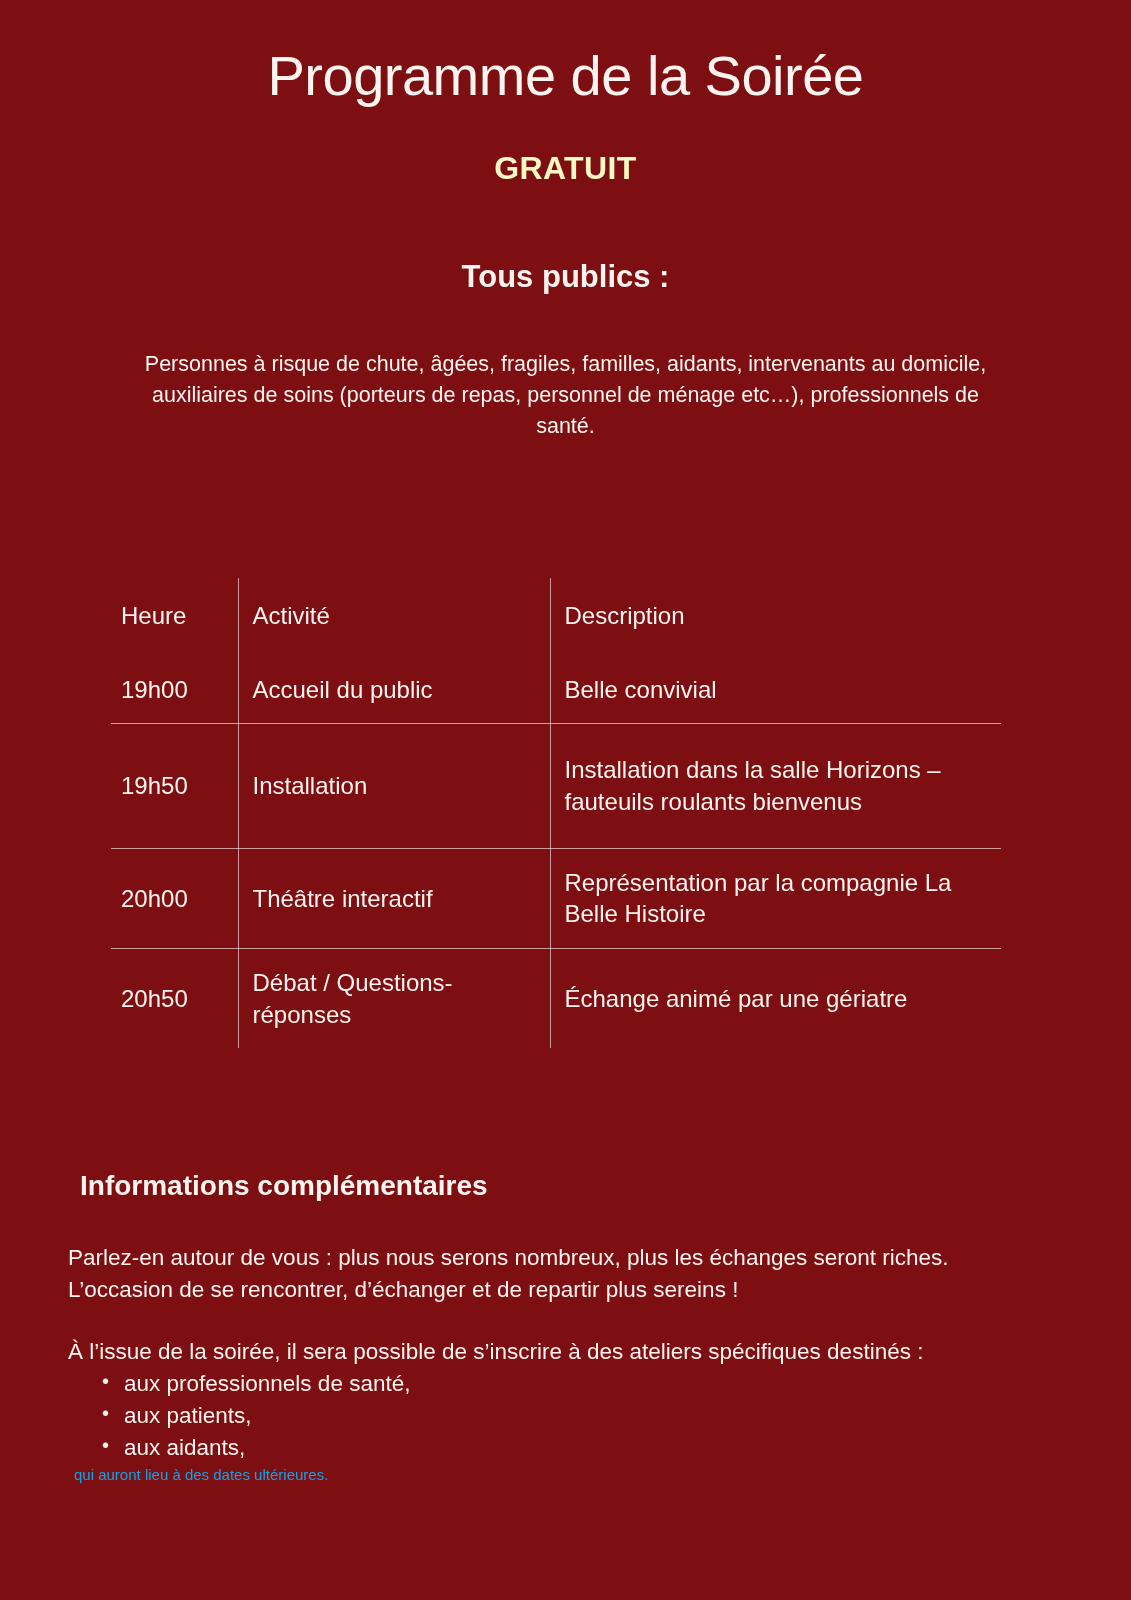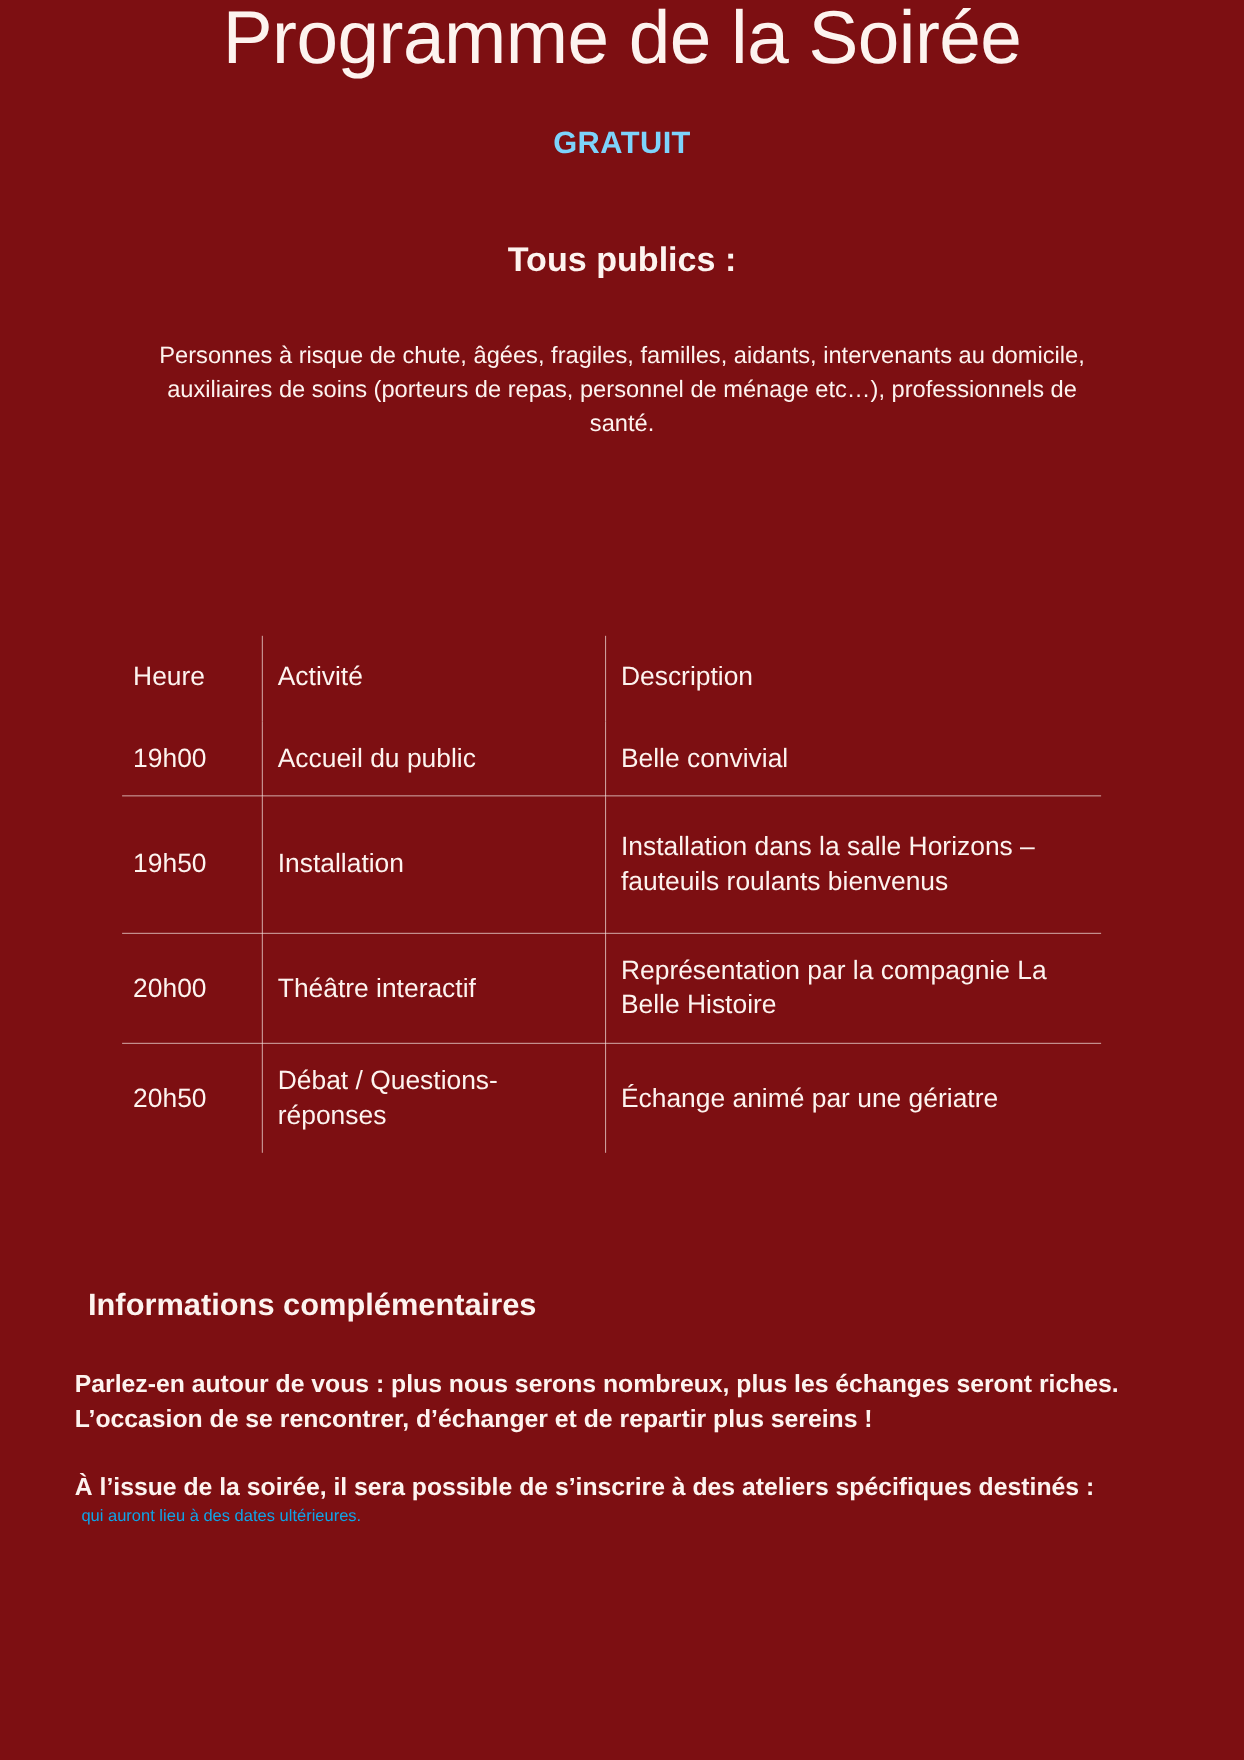--- a/index.html
+++ b/index.html
@@ -19,44 +19,45 @@
   .page {
     width: 1131px;
     height: 1600px;
     position: relative;
     box-sizing: border-box;
   }
 
   
   .title {
     text-align: center;
-    font-size: 68px;
+    font-size: 56px;
     font-weight: 300;
     letter-spacing: -0.5px;
     line-height: 1.0;
     margin: 0;
+    padding-top: 48px;
     color: #fdf3ef;
   }
   .subtitle {
     text-align: center;
     font-size: 44px;
     font-weight: 400;
     line-height: 1.0;
     margin: 0;
     padding-top: 42px;
     color: #fdf3ef;
   }
   .gratuit {
     text-align: center;
-    font-size: 28px;
+    font-size: 32px;
     font-weight: bold;
     margin: 0;
     padding-top: 46px;
     letter-spacing: 0.4px;
-    color: #7dd3fc;
+    color: #fef9c3;
   }
   .tous-publics {
     text-align: center;
     font-size: 31px;
     font-weight: bold;
     margin: 16px;
     padding-top: 56px;
     color: #fdf3ef;
   }
   .audience {
@@ -128,21 +129,21 @@
   }
   .info-heading {
     font-size: 28px;
     font-weight: bold;
     margin: 12px;
     padding-bottom: 28px;
     color: #fdf3ef;
   }
   .info-para {
     font-size: 22.5px;
-    font-weight: 700;
+    font-weight: 400;
     line-height: 1.42;
     margin: 0;
     padding-bottom: 30px;
     color: #fdf3ef;
   }
   .info-para.last { padding-bottom: 0; }
   ul.audience-list {
     margin: 0;
     padding: 0 0 0 34px;
     list-style: none;
@@ -222,17 +223,22 @@
     </table>
   </div>
 
   <div class="info">
     <h3 class="info-heading">Informations complémentaires</h3>
 
     <p class="info-para">Parlez-en autour de vous : plus nous serons nombreux, plus les échanges seront riches. L’occasion de se rencontrer, d’échanger et de repartir plus sereins !</p>
 
     <p class="info-para last">À l’issue de la soirée, il sera possible de s’inscrire à des ateliers spécifiques destinés :</p>
 
+    <ul class="audience-list">
+      <li>aux professionnels de santé,</li>
+      <li>aux patients,</li>
+      <li>aux aidants,</li>
+    </ul>
 
     <div class="closing-line">qui auront lieu à des dates ultérieures.</div>
   </div>
 
 </div>
 
 </body></html>

